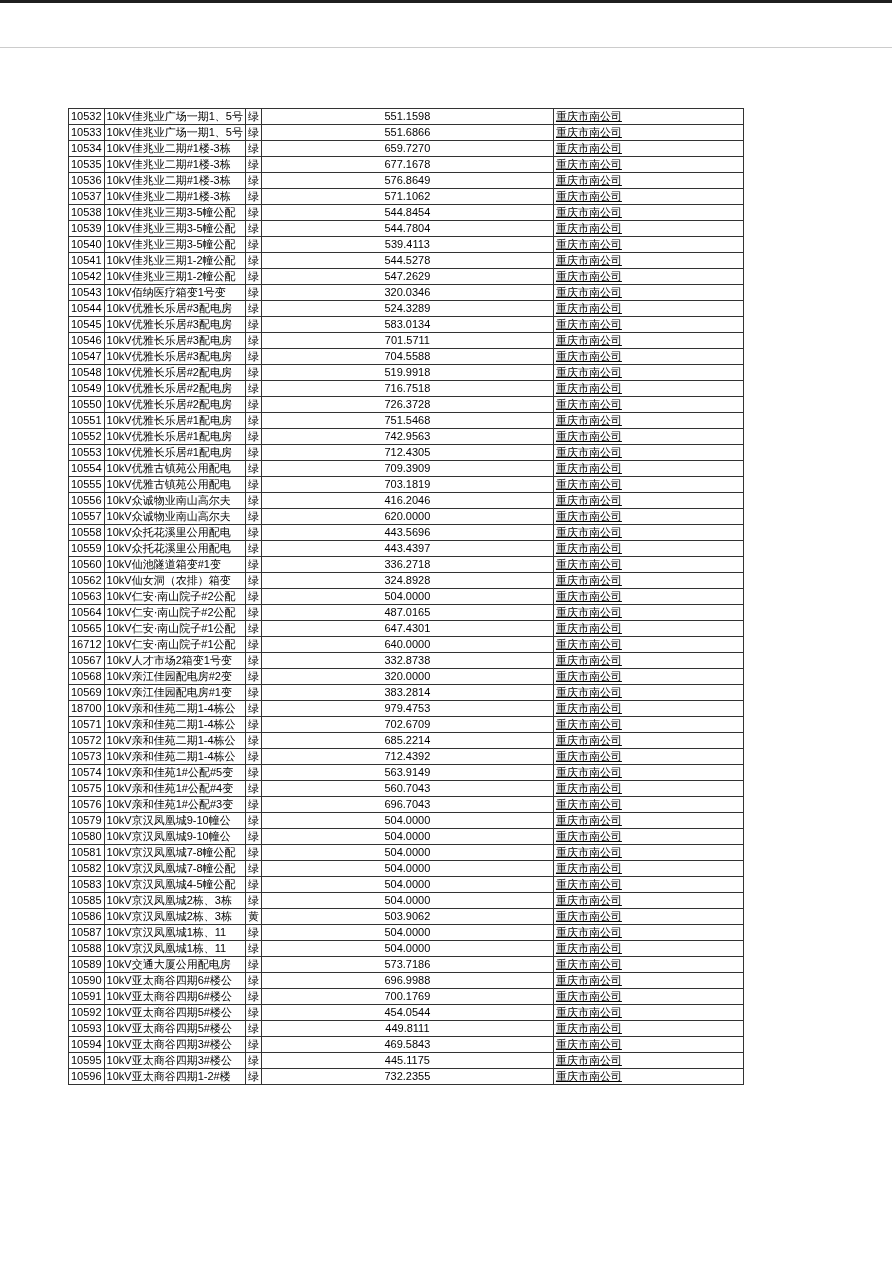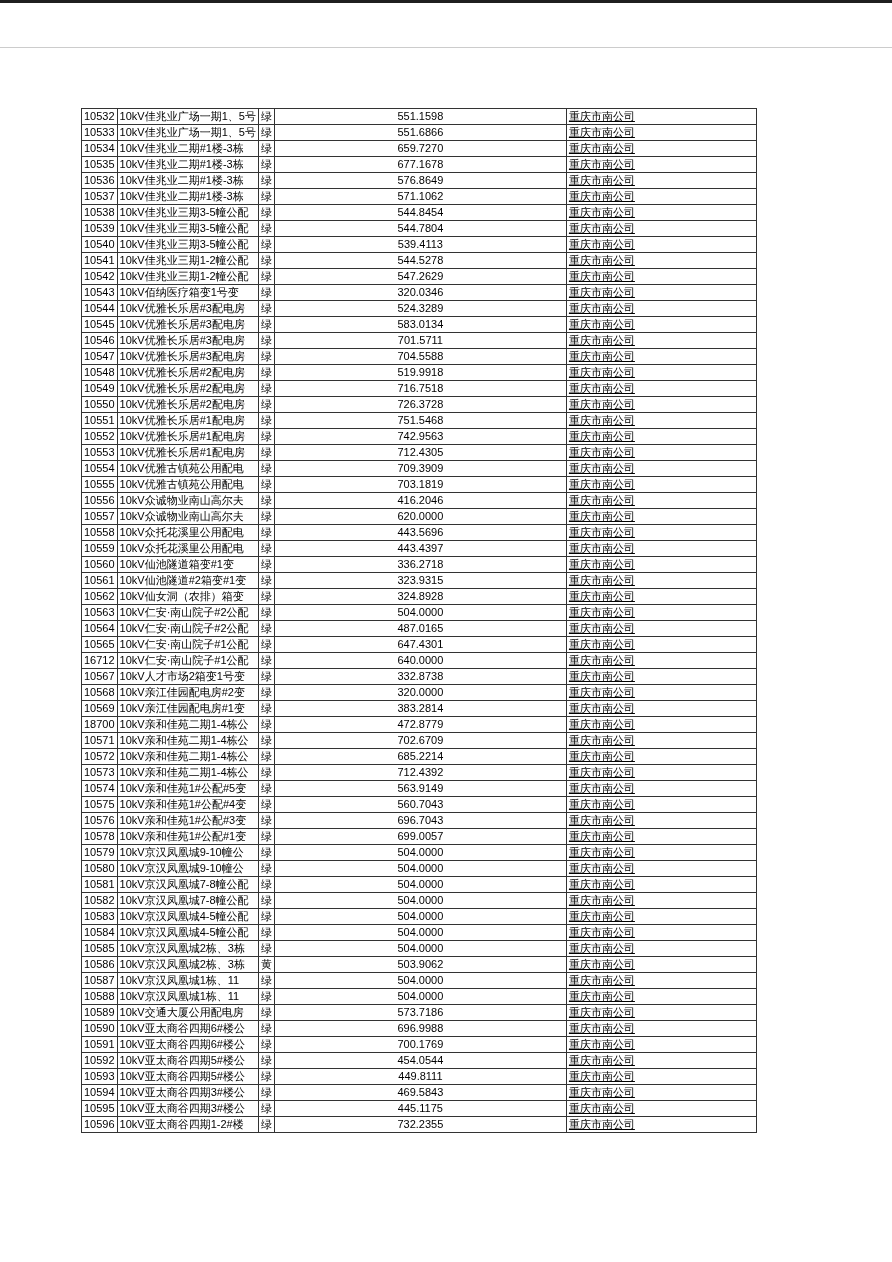--- a/index.html
+++ b/index.html
@@ -23,21 +23,21 @@
   }
   .header-divider {
     position: absolute;
     top: 47px; left: 0;
     width: 100%;
     height: 1px;
     background: var(--divider-color, #cccccc);
   }
   .sheet {
     position: absolute;
-    left: 81px;
+    left: 68px;
     top: 108px;
   }
   table.grid {
     border-collapse: collapse;
     table-layout: fixed;
   }
   table.grid td {
     border: 1px solid var(--grid-color, #333333);
     height: 15px;
     font-size: 11px;
@@ -272,27 +272,20 @@
           <td class="col-company">重庆市南公司</td>
         </tr>
         <tr>
           <td class="col-id">10560</td>
           <td class="col-name">10kV仙池隧道箱变#1变</td>
           <td class="col-status">绿</td>
           <td class="col-value">336.2718</td>
           <td class="col-company">重庆市南公司</td>
         </tr>
         <tr>
-          <td class="col-id">10561</td>
-          <td class="col-name">10kV仙池隧道#2箱变#1变</td>
-          <td class="col-status">绿</td>
-          <td class="col-value">323.9315</td>
-          <td class="col-company">重庆市南公司</td>
-        </tr>
-        <tr>
           <td class="col-id">10562</td>
           <td class="col-name">10kV仙女洞（农排）箱变</td>
           <td class="col-status">绿</td>
           <td class="col-value">324.8928</td>
           <td class="col-company">重庆市南公司</td>
         </tr>
         <tr>
           <td class="col-id">10563</td>
           <td class="col-name">10kV仁安·南山院子#2公配</td>
           <td class="col-status">绿</td>
@@ -338,21 +331,21 @@
           <td class="col-id">10569</td>
           <td class="col-name">10kV亲江佳园配电房#1变</td>
           <td class="col-status">绿</td>
           <td class="col-value">383.2814</td>
           <td class="col-company">重庆市南公司</td>
         </tr>
         <tr>
           <td class="col-id">18700</td>
           <td class="col-name">10kV亲和佳苑二期1-4栋公</td>
           <td class="col-status">绿</td>
-          <td class="col-value">472.8779</td>
+          <td class="col-value">979.4753</td>
           <td class="col-company">重庆市南公司</td>
         </tr>
         <tr>
           <td class="col-id">10571</td>
           <td class="col-name">10kV亲和佳苑二期1-4栋公</td>
           <td class="col-status">绿</td>
           <td class="col-value">702.6709</td>
           <td class="col-company">重庆市南公司</td>
         </tr>
         <tr>
@@ -384,27 +377,20 @@
           <td class="col-company">重庆市南公司</td>
         </tr>
         <tr>
           <td class="col-id">10576</td>
           <td class="col-name">10kV亲和佳苑1#公配#3变</td>
           <td class="col-status">绿</td>
           <td class="col-value">696.7043</td>
           <td class="col-company">重庆市南公司</td>
         </tr>
         <tr>
-          <td class="col-id">10578</td>
-          <td class="col-name">10kV亲和佳苑1#公配#1变</td>
-          <td class="col-status">绿</td>
-          <td class="col-value">699.0057</td>
-          <td class="col-company">重庆市南公司</td>
-        </tr>
-        <tr>
           <td class="col-id">10579</td>
           <td class="col-name">10kV京汉凤凰城9-10幢公</td>
           <td class="col-status">绿</td>
           <td class="col-value">504.0000</td>
           <td class="col-company">重庆市南公司</td>
         </tr>
         <tr>
           <td class="col-id">10580</td>
           <td class="col-name">10kV京汉凤凰城9-10幢公</td>
           <td class="col-status">绿</td>
@@ -420,27 +406,20 @@
         </tr>
         <tr>
           <td class="col-id">10582</td>
           <td class="col-name">10kV京汉凤凰城7-8幢公配</td>
           <td class="col-status">绿</td>
           <td class="col-value">504.0000</td>
           <td class="col-company">重庆市南公司</td>
         </tr>
         <tr>
           <td class="col-id">10583</td>
-          <td class="col-name">10kV京汉凤凰城4-5幢公配</td>
-          <td class="col-status">绿</td>
-          <td class="col-value">504.0000</td>
-          <td class="col-company">重庆市南公司</td>
-        </tr>
-        <tr>
-          <td class="col-id">10584</td>
           <td class="col-name">10kV京汉凤凰城4-5幢公配</td>
           <td class="col-status">绿</td>
           <td class="col-value">504.0000</td>
           <td class="col-company">重庆市南公司</td>
         </tr>
         <tr>
           <td class="col-id">10585</td>
           <td class="col-name">10kV京汉凤凰城2栋、3栋</td>
           <td class="col-status">绿</td>
           <td class="col-value">504.0000</td>

